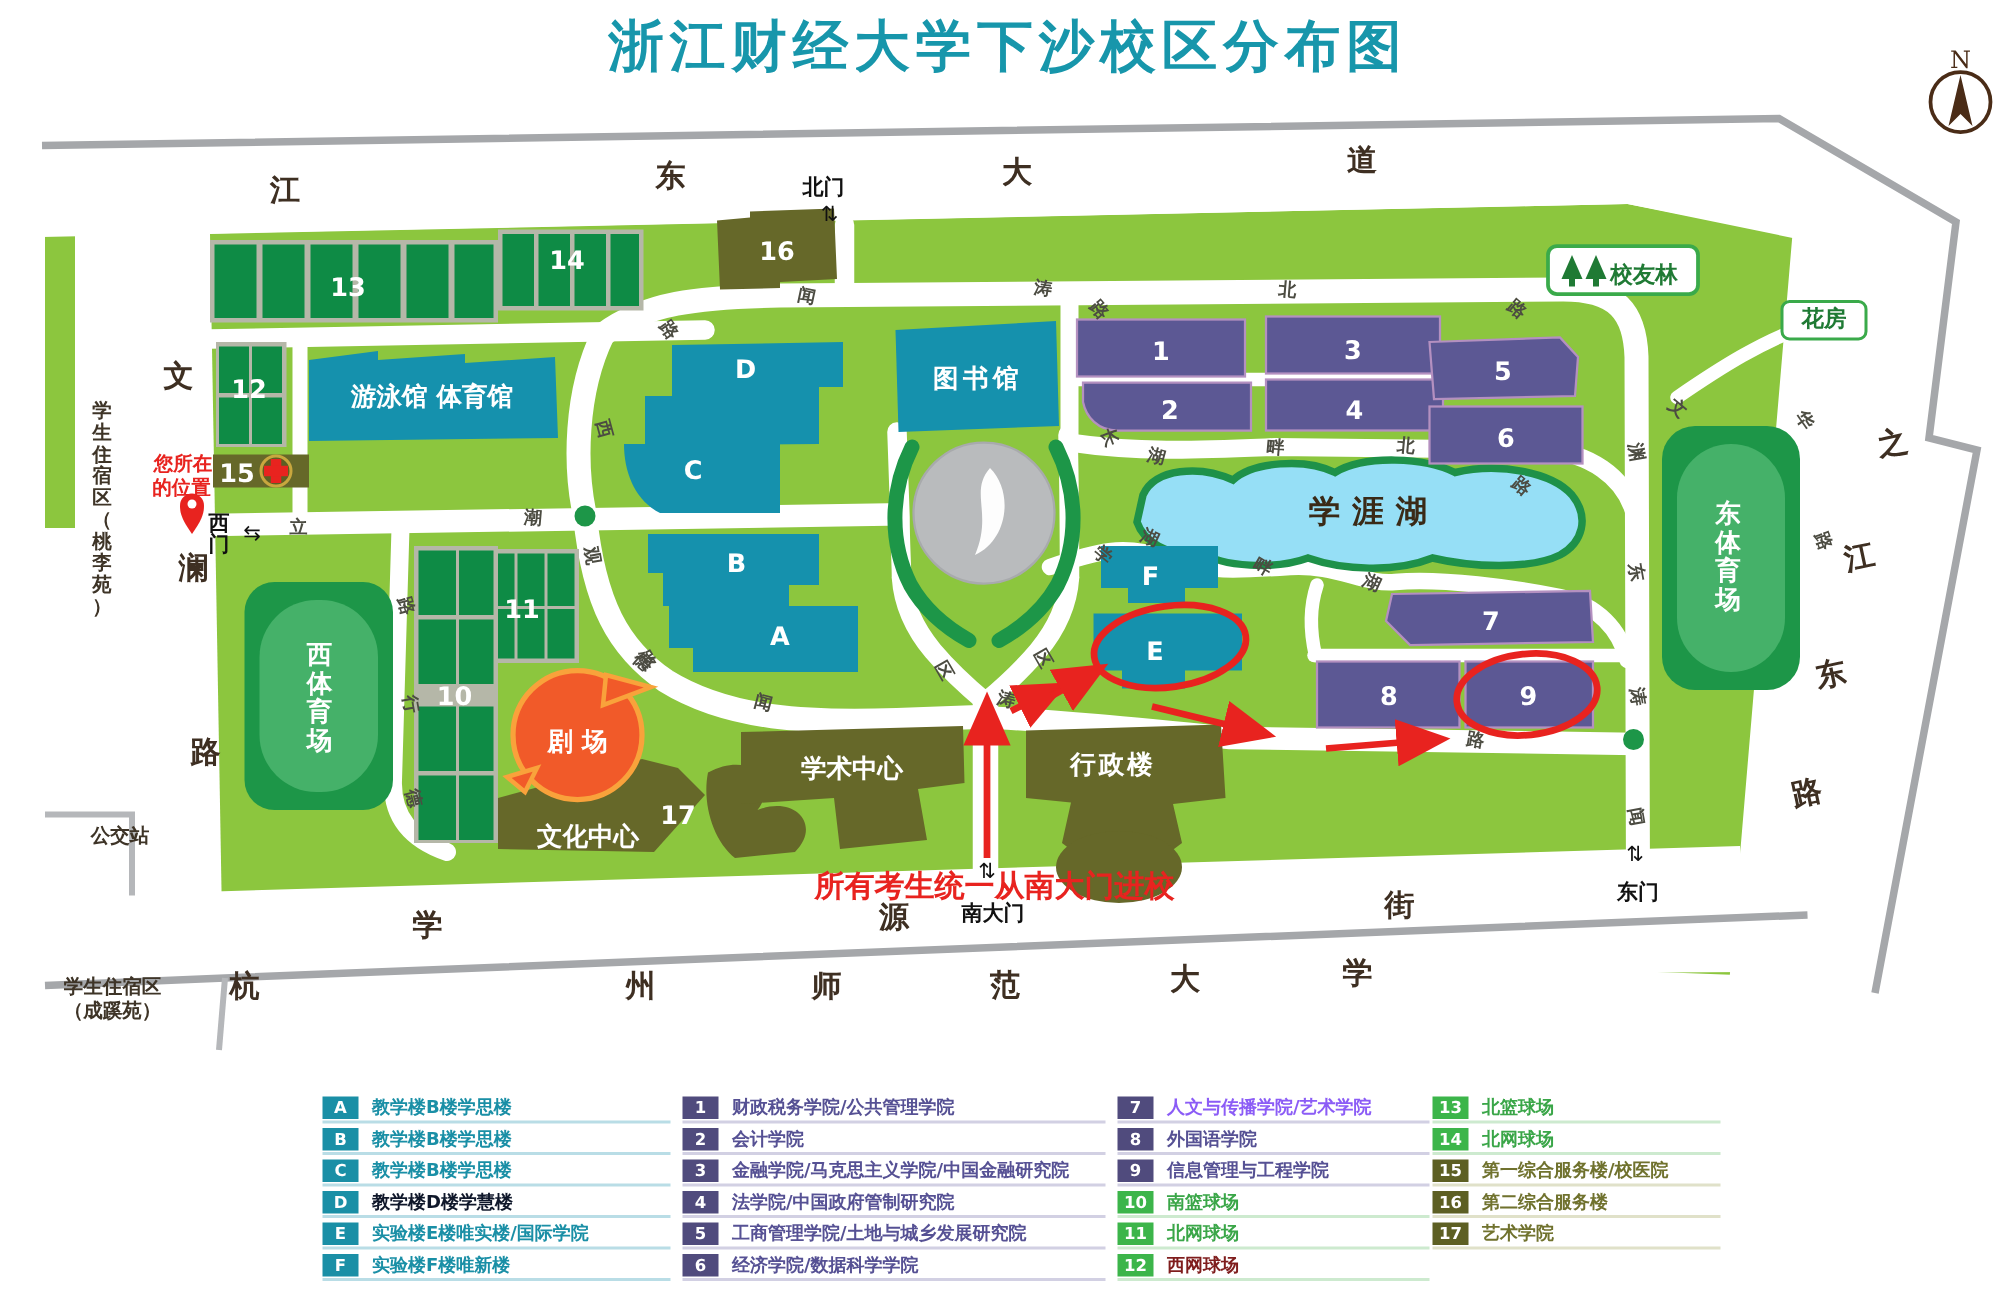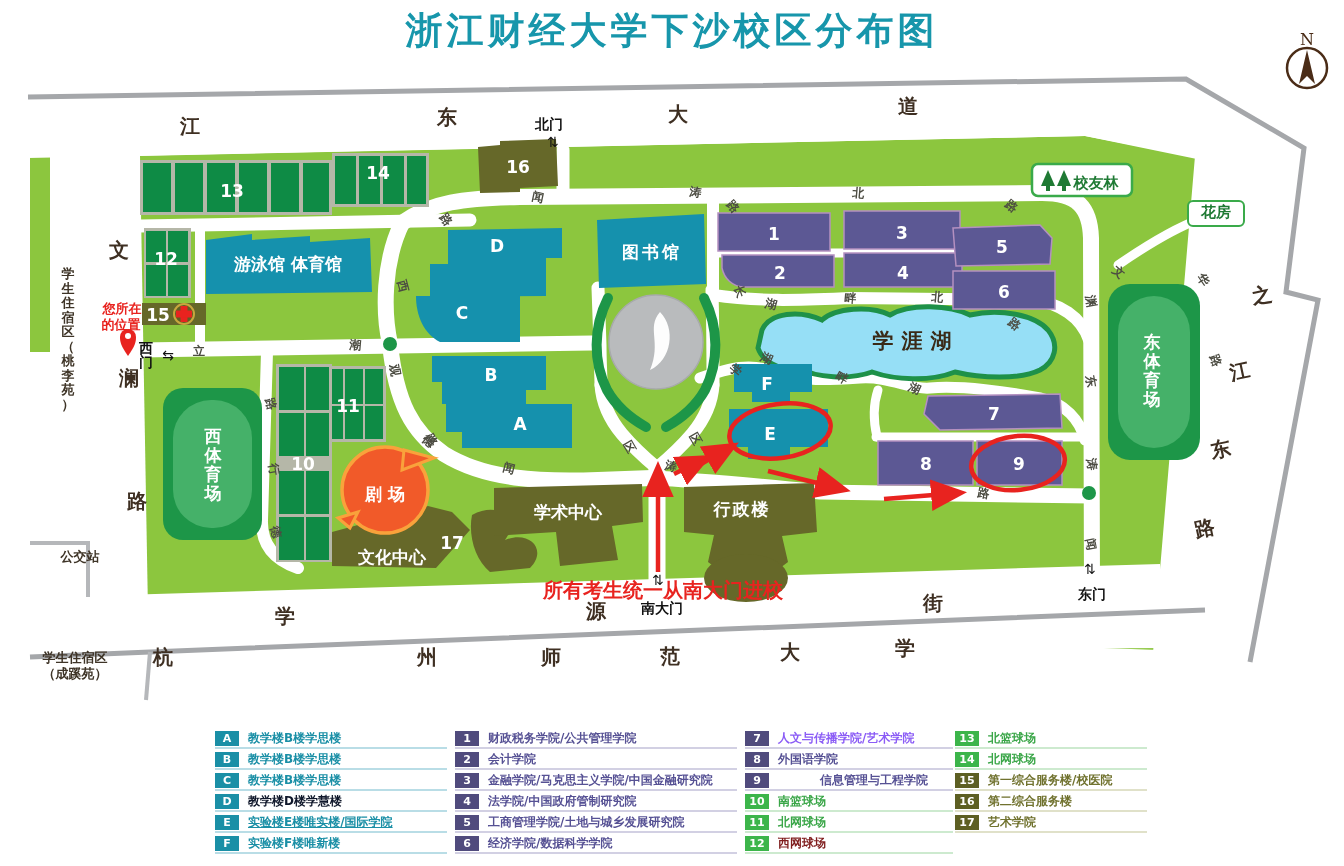--- a/index.html
+++ b/index.html
@@ -350,21 +350,21 @@
         <div class="lrow" style="border-bottom-color: rgb(185, 221, 230);">
           <span class="lbadge" style="background: rgb(26, 143, 166);">C</span>
           <span class="llabel" style="color: rgb(26, 143, 166);">教学楼B楼学思楼</span>
         </div>
         <div class="lrow" style="border-bottom-color: rgb(185, 221, 230);">
           <span class="lbadge" style="background: rgb(26, 143, 166);">D</span>
           <span class="llabel" style="color: #0f172a;">教学楼D楼学慧楼</span>
         </div>
         <div class="lrow" style="border-bottom-color: rgb(185, 221, 230);">
           <span class="lbadge" style="background: rgb(26, 143, 166);">E</span>
-          <span class="llabel" style="color: rgb(26, 143, 166); text-decoration: underline;">实验楼E楼唯实楼/国际学院</span>
+          <span class="llabel" style="color: rgb(26, 143, 166);">实验楼E楼唯实楼/国际学院</span>
         </div>
         <div class="lrow" style="border-bottom-color: rgb(185, 221, 230);">
           <span class="lbadge" style="background: rgb(26, 143, 166);">F</span>
           <span class="llabel" style="color: rgb(26, 143, 166);">实验楼F楼唯新楼</span>
         </div>
       </div>
     <div id="legend-col-1" class="lcol" style="left:455px;width:282px;">
         <div class="lrow" style="border-bottom-color: rgb(210, 208, 227);">
           <span class="lbadge" style="background: rgb(80, 75, 125);">1</span>
           <span class="llabel" style="color: rgb(86, 81, 148);">财政税务学院/公共管理学院</span>
@@ -394,21 +394,21 @@
         <div class="lrow" style="border-bottom-color: rgb(210, 208, 227);">
           <span class="lbadge" style="background: rgb(80, 75, 125);">7</span>
           <span class="llabel" style="color: #8b5cf6;">人文与传播学院/艺术学院</span>
         </div>
         <div class="lrow" style="border-bottom-color: rgb(210, 208, 227);">
           <span class="lbadge" style="background: rgb(80, 75, 125);">8</span>
           <span class="llabel" style="color: rgb(86, 81, 148);">外国语学院</span>
         </div>
         <div class="lrow" style="border-bottom-color: rgb(210, 208, 227);">
           <span class="lbadge" style="background: rgb(80, 75, 125);">9</span>
-          <span class="llabel" style="color: rgb(86, 81, 148); margin-left: 42px;">信息管理与工程学院</span>
+          <span class="llabel" style="color: rgb(86, 81, 148);">信息管理与工程学院</span>
         </div>
         <div class="lrow" style="border-bottom-color: rgb(205, 234, 207);">
           <span class="lbadge" style="background: rgb(60, 181, 74);">10</span>
           <span class="llabel" style="color: rgb(58, 166, 72);">南篮球场</span>
         </div>
         <div class="lrow" style="border-bottom-color: rgb(205, 234, 207);">
           <span class="lbadge" style="background: rgb(60, 181, 74);">11</span>
           <span class="llabel" style="color: rgb(58, 166, 72);">北网球场</span>
         </div>
         <div class="lrow" style="border-bottom-color: rgb(205, 234, 207);">

